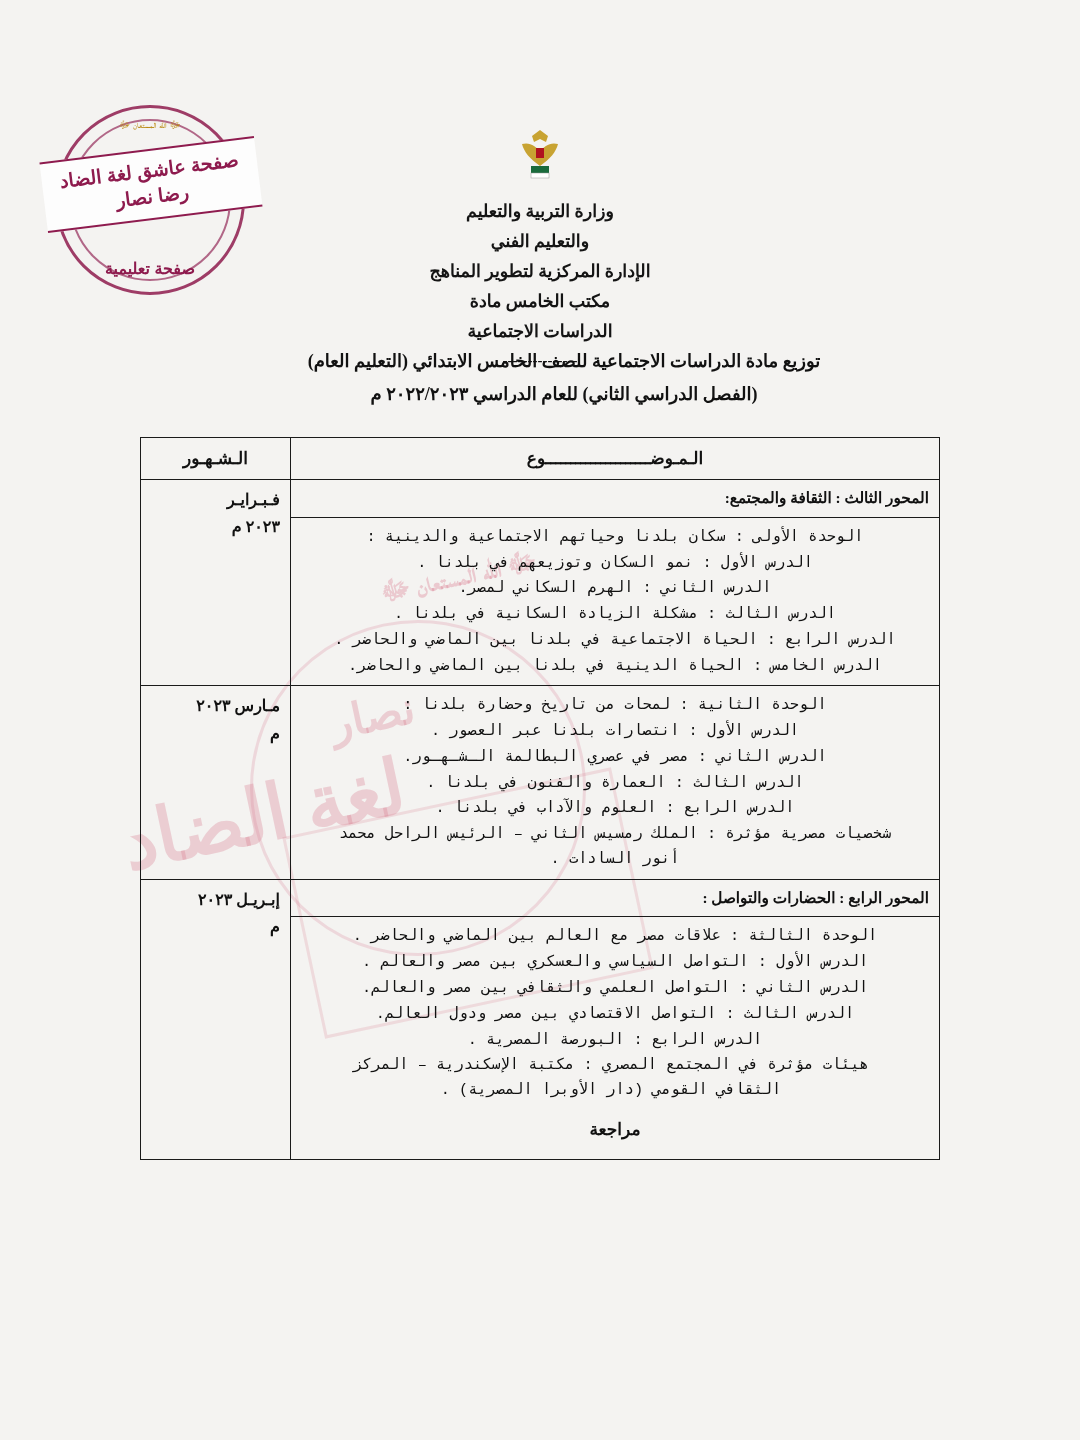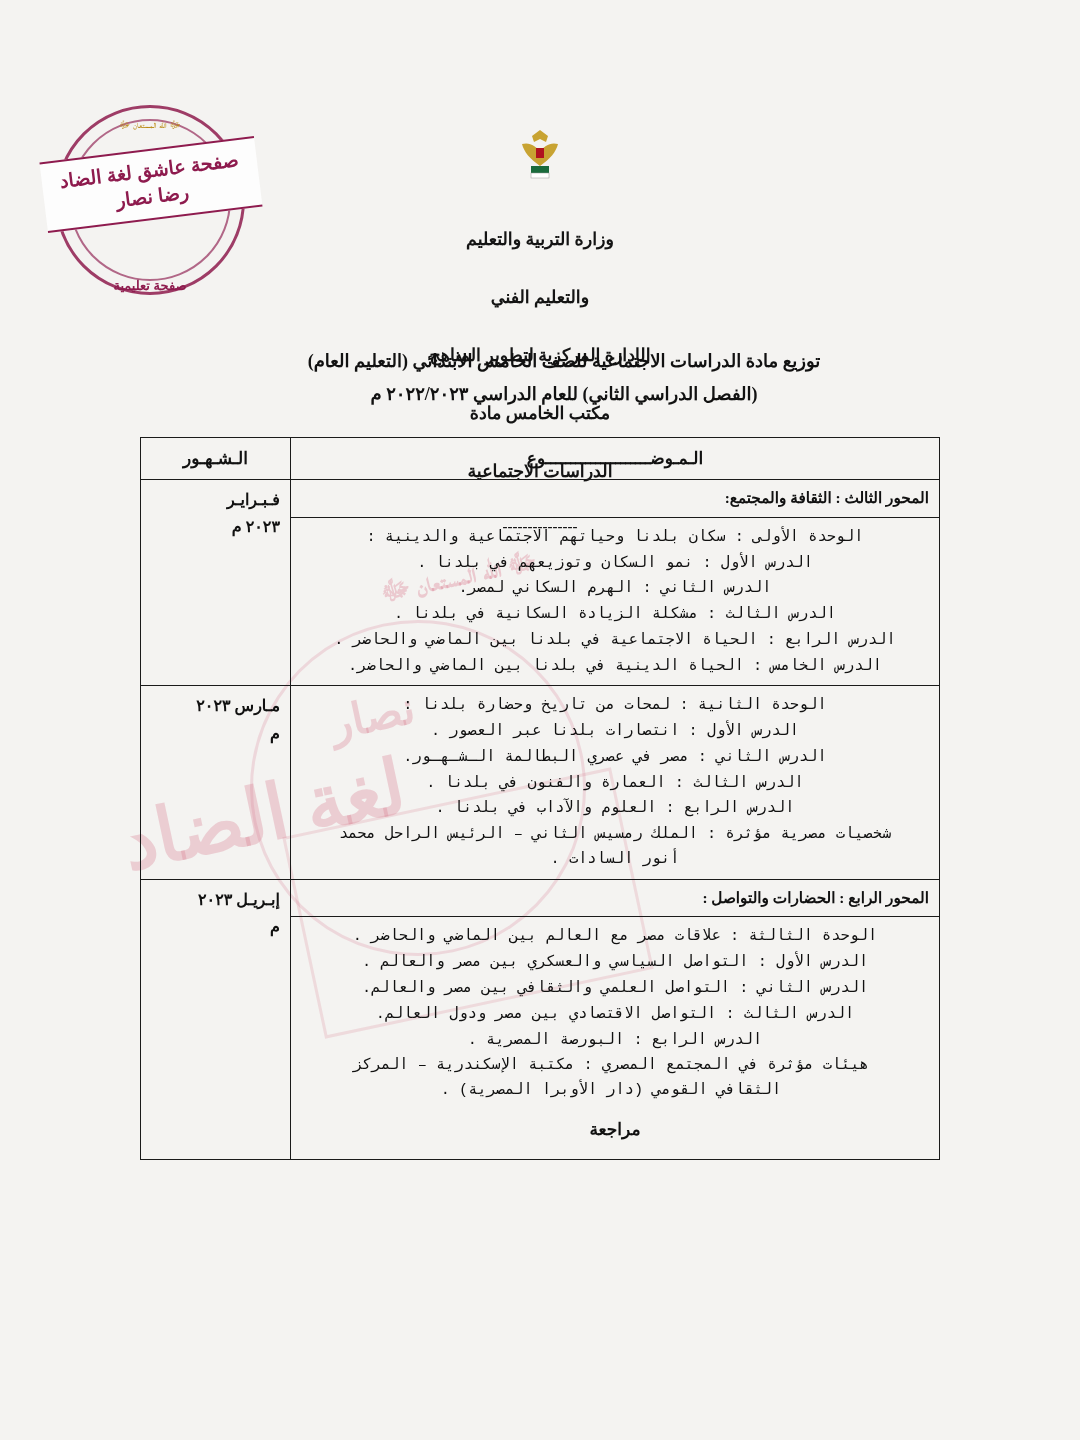--- a/index.html
+++ b/index.html
@@ -119,24 +119,24 @@
     position: absolute;
     top: 14px;
     width: 100%;
     text-align: center;
     font-size: 10px;
     color: #b8860b;
     font-family: "Liberation Sans", sans-serif;
   }
   .stamp-bottom {
     position: absolute;
-    bottom: 2px;
+    bottom: 17px;
     width: 100%;
     text-align: center;
-    font-size: 13px;
+    font-size: 16px;
     color: #8e1b4e;
     font-weight: 700;
     font-family: "Liberation Sans", sans-serif;
   }
 
   
   .crest {
     position: absolute;
     left: 0; right: 0;
     top: 128px;
@@ -149,21 +149,21 @@
     top: 196px;
     left: 0; right: 0;
     text-align: center;
     font-size: 17.5px;
     line-height: 1.72;
     letter-spacing: 3.2px;
     font-weight: 700;
     font-family: "Liberation Serif", serif;
     color: #141414;
   }
-  .ministry div { white-space: nowrap; margin-top: 28px; }
+  .ministry div { white-space: nowrap; }
   .dashes {
     letter-spacing: 0px;
     font-size: 15px;
     margin-top: 2px;
   }
 
   .title-block {
     position: absolute;
     top: 345px;
     left: 0; right: 0;

